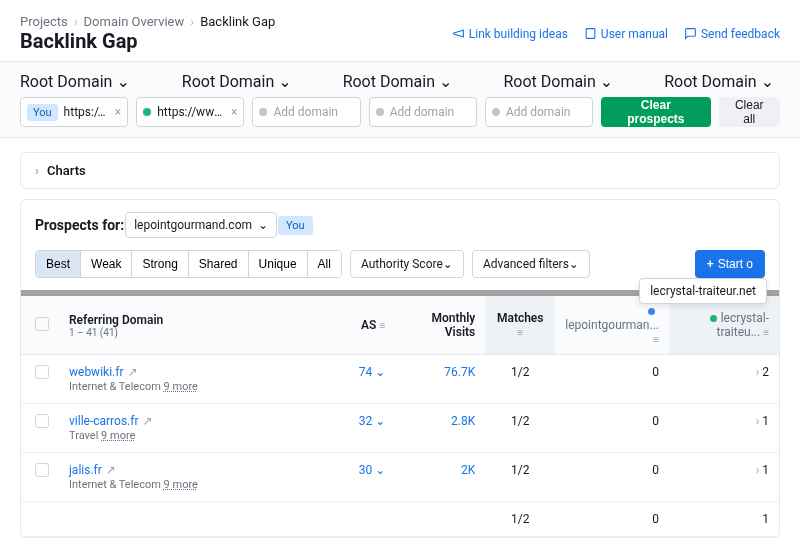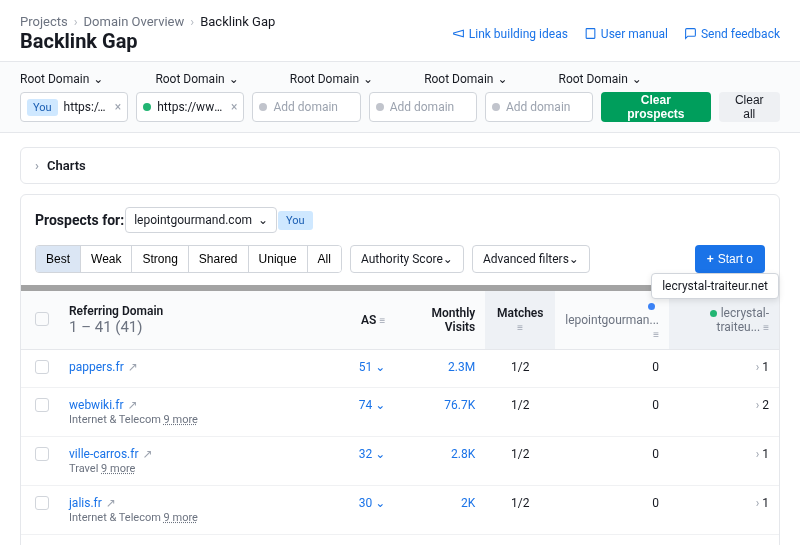--- a/index.html
+++ b/index.html
@@ -8,21 +8,21 @@
 .crumbs{display:flex;gap:6px;align-items:center;color:#6c7380}
 .crumbs span{cursor:pointer}
 .crumbs .sep{color:#b5bac2}
 .crumbs .last{color:#171A22}
 .headerrow{display:flex;justify-content:space-between;align-items:center;margin-top:6px}
 h1{font-size:20px;font-weight:700}
 .toplinks{display:flex;gap:16px;color:#1a73e8;font-size:12px}
 .toplinks .lnk{display:flex;gap:4px;align-items:center;cursor:pointer}
 .controls{padding:10px 20px;border-bottom:1px solid #e5e7eb;background:#fafbfc}
 .rds{display:flex;gap:14px;margin-bottom:6px}
-.rd{font-size:12px;color:#171A22;display:flex;gap:4px;align-items:center;cursor:pointer}
+.rd{font-size:16px;color:#171A22;display:flex;gap:4px;align-items:center;cursor:pointer}
 .inputs{display:flex;gap:8px;align-items:center}
 .pill{display:flex;align-items:center;height:30px;border:1px solid #d1d5db;border-radius:4px;background:#fff;padding:0 6px;font-size:12px;color:#171A22;min-width:0}
 .pill .you{background:#cfe8ff;color:#1a5eb3;border-radius:3px;padding:2px 6px;font-size:11px;margin-right:6px}
 .pill .dot{width:8px;height:8px;border-radius:50%;background:#22b573;margin-right:6px;flex-shrink:0}
 .pill .gray-dot{width:8px;height:8px;border-radius:50%;background:#c1c4cc;margin-right:6px;flex-shrink:0}
 .pill.placeholder{color:#9ca3af}
 .pill .x{margin-left:6px;color:#9ca3af;cursor:pointer}
 .pill .txt{overflow:hidden;text-overflow:ellipsis;white-space:nowrap;flex:1}
 .btn-green{background:#009e5c;color:#fff;border:none;border-radius:4px;padding:0 12px;height:30px;font-weight:600;font-size:12px;cursor:pointer}
 .btn-gray{background:#eef0f3;border:none;border-radius:4px;padding:0 10px;height:30px;font-size:12px;cursor:pointer;color:#171A22}
@@ -33,40 +33,40 @@
 .dropdown{border:1px solid #d1d5db;border-radius:4px;padding:5px 8px;font-size:12px;display:flex;gap:6px;align-items:center;cursor:pointer;background:#fff}
 .youtag{background:#cfe8ff;color:#1a5eb3;border-radius:3px;padding:3px 8px;font-size:11px}
 .filters{padding:0 14px 12px;display:flex;gap:8px;align-items:center;position:relative}
 .seg{display:flex;border:1px solid #d1d5db;border-radius:4px;overflow:hidden}
 .seg button{border:none;background:#fff;padding:6px 10px;font-size:12px;cursor:pointer;border-right:1px solid #d1d5db}
 .seg button:last-child{border-right:none}
 .seg button.active{background:#dbe6f4}
 .filtbtn{border:1px solid #d1d5db;border-radius:4px;padding:6px 10px;font-size:12px;display:flex;gap:0;align-items:center;background:#fff;cursor:pointer}
 .spacer{flex:1}
 .btn-blue{background:#1a73e8;color:#fff;border:none;border-radius:4px;padding:7px 12px;font-size:12px;display:flex;gap:4px;align-items:center;cursor:pointer}
-.tooltip{position:absolute;right:0;top:28px;background:#fff;border:1px solid #d1d5db;border-radius:4px;padding:5px 10px;font-size:12px;box-shadow:0 2px 6px rgba(0,0,0,.1)}
+.tooltip{position:absolute;right:12px;top:28px;background:#fff;border:1px solid #d1d5db;border-radius:4px;padding:5px 10px;font-size:12px;box-shadow:0 2px 6px rgba(0,0,0,.1)}
 table{width:100%;border-collapse:collapse;font-size:12px}
 th{text-align:left;font-weight:400;color:#6c7380;padding:8px 10px;border-top:6px solid #a3a3a3;border-bottom:1px solid #e5e7eb;background:#fafbfc}
 th.hi{background:#eef1f5}
 th .dotc{display:inline-block;width:7px;height:7px;border-radius:50%;margin-right:4px}
 td{padding:10px;border-bottom:1px solid #f0f1f3;vertical-align:top}
 .cbcell{width:30px;padding-left:14px}
 .cb{width:14px;height:14px;border:1px solid #d1d5db;border-radius:3px;display:inline-block}
 .domain{color:#1a73e8;cursor:pointer}
 .ext{color:#9ca3af;margin-left:4px}
 .cat{color:#6c7380;font-size:11px;margin-top:1px}
 .cat u{text-decoration-style:dotted}
 .asval{color:#1a73e8;cursor:pointer}
 .mv{color:#1a73e8;text-align:right;display:block}
 .num{text-align:right}
 .chevr{color:#9ca3af;margin-right:3px}
 .matches{text-align:center}
 .sortcaret{color:#9ca3af;font-size:10px}
 .colhead{font-weight:600;color:#171A22;font-size:12px}
-.range{font-size:15px;color:#6c7380}
+.range{font-size:10px;color:#6c7380}
 svg{width:13px;height:13px;vertical-align:middle}
 </style>
 </head>
 <body>
 
 <div class="top">
   <div class="headerrow">
     <div>
       <div class="crumbs">
         <span>Projects</span>
@@ -201,31 +201,20 @@
       <th class="num" style="width:60px"><span class="colhead">AS</span> <span class="sortcaret">≡</span></th>
       <th class="num" style="width:90px"><span class="colhead">Monthly Visits</span></th>
       <th class="hi" style="width:70px;text-align:center"><span class="colhead">Matches</span> <span class="sortcaret">≡</span></th>
       <th class="num" style="width:110px"><span class="dotc" style="background:#3b82f6"></span><span>lepointgourman...</span> <span class="sortcaret">≡</span></th>
       <th class="hi num" style="width:110px"><span class="dotc" style="background:#22b573"></span><span>lecrystal-traiteu...</span> <span class="sortcaret">≡</span></th>
     </tr>
       </thead>
     <tbody id="tbody">
         <tr>
     <td class="cbcell"><span class="cb"></span></td>
-    <td><span class="domain">pappers.fr</span><span class="ext">↗</span></td>
-    <td class="num"><span class="asval">51 ⌄</span></td>
-    <td class="num">
-            <span class="mv" style="">2.3M</span>
-          </td>
-    <td class="matches">1/2</td>
-    <td class="num">0</td>
-    <td class="num"><span class="chevr">›</span>1</td>
-        </tr>
-        <tr>
-    <td class="cbcell"><span class="cb"></span></td>
     <td><span class="domain">webwiki.fr</span><span class="ext">↗</span><div class="cat">Internet &amp; Telecom <u>9 more</u></div></td>
     <td class="num"><span class="asval">74 ⌄</span></td>
     <td class="num">
             <span class="mv" style="">76.7K</span>
           </td>
     <td class="matches">1/2</td>
     <td class="num">0</td>
     <td class="num"><span class="chevr">›</span>2</td>
         </tr>
         <tr>

